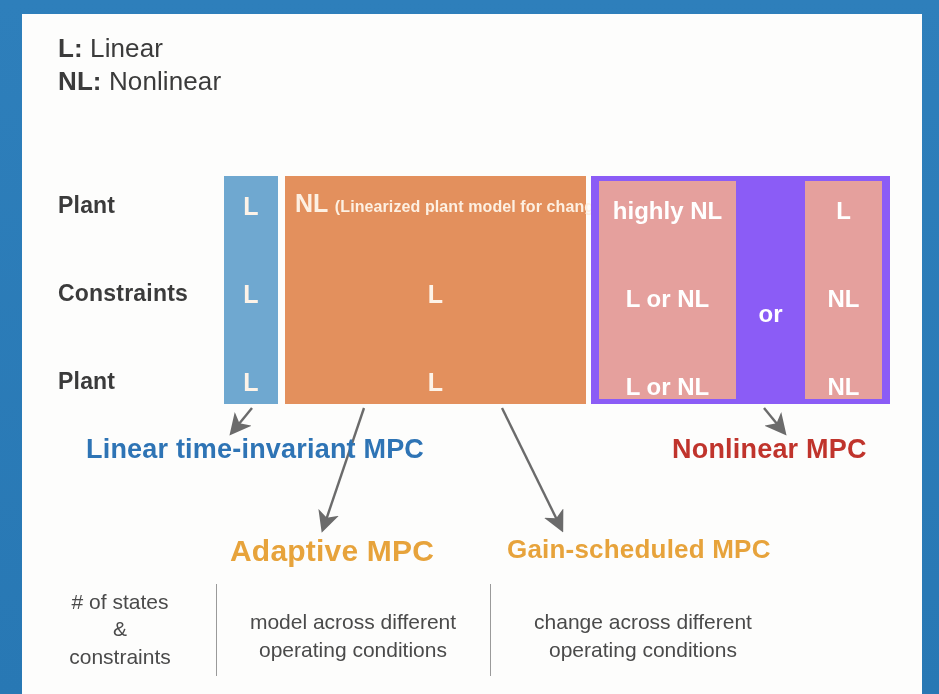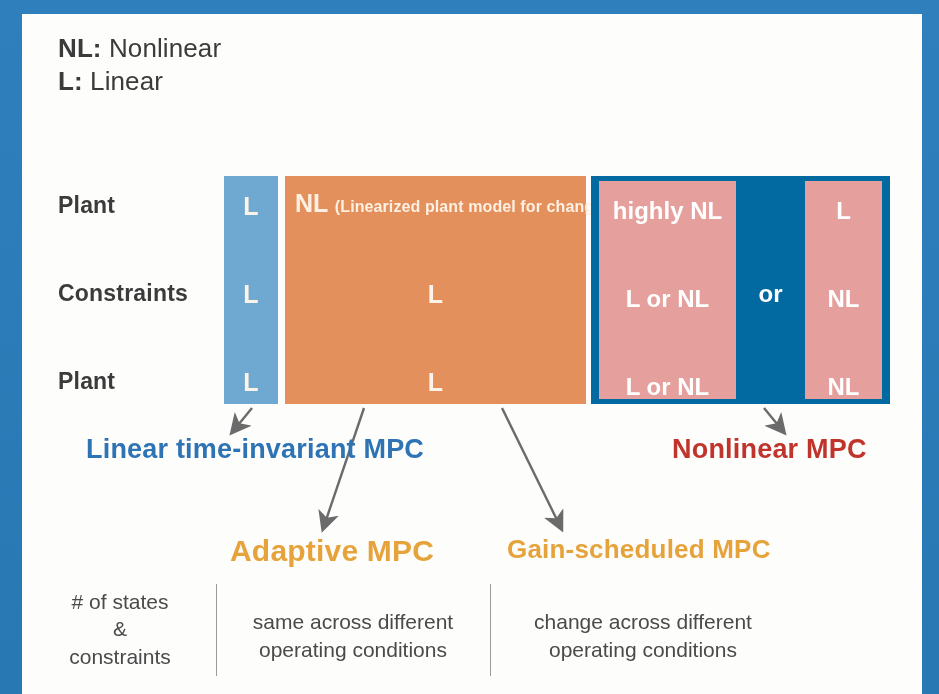--- a/index.html
+++ b/index.html
@@ -58,21 +58,21 @@
 
   
   .block {
     position: absolute;
     top: 162px;
     height: 228px;
     box-sizing: border-box;
   }
   #blk-blue   { left: 202px; width: 54px;  background: #6fa8d0; }
   #blk-orange { left: 263px; width: 301px; background: #e3905d; }
-  #blk-red    { left: 569px; width: 299px; background: #0369a1; }
+  #blk-red    { left: 569px; width: 299px; background: #8b5cf6; }
 
   .sub {
     position: absolute;
     top: 5px;
     bottom: 5px;
     background: #e5a09d;
   }
   #sub-left  { left: 8px;  width: 137px; }
   #sub-right { left: 214px; width: 77px; }
 
@@ -163,26 +163,26 @@
   #bot-col-2 { left: 476px; width: 290px; }
 </style>
 </head>
 <body>
 
 <div id="slide">
   <div id="canvas">
 
     <div id="legend">
       <div class="row">
+        <span class="key">L:</span>
+        <span class="val">Linear</span>
+      </div>
+      <div class="row">
         <span class="key">NL:</span>
         <span class="val">Nonlinear</span>
-      </div>
-      <div class="row">
-        <span class="key">L:</span>
-        <span class="val">Linear</span>
       </div>
     </div>
 
     <div class="rowlabel" id="lbl-plant">Plant</div>
     <div class="rowlabel" id="lbl-constraints">Constraints</div>
     <div class="rowlabel" id="lbl-cost">Plant</div>
 
     <div class="block" id="blk-blue">
       <div class="cell r1 big">L</div>
       <div class="cell r2 big">L</div>
@@ -197,21 +197,21 @@
       <div class="cell r2 big">L</div>
       <div class="cell r3 big">L</div>
     </div>
 
     <div class="block" id="blk-red">
       <div class="sub" id="sub-left">
         <div class="cell r1 mid white">highly NL</div>
         <div class="cell r2 mid white">L or NL</div>
         <div class="cell r3 mid white">L or NL</div>
       </div>
-      <div class="cell r2 mid white" style="left:145px;width:69px;">or</div>
+      <div class="cell r2 mid white" style="left:145px;width:69px;margin-top:20px;">or</div>
       <div class="sub" id="sub-right">
         <div class="cell r1 mid white">L</div>
         <div class="cell r2 mid white">NL</div>
         <div class="cell r3 mid white">NL</div>
       </div>
     </div>
 
     <svg id="arrows" viewBox="0 0 900 680">
       <defs>
         <marker id="ah" markerWidth="9" markerHeight="9" refX="6" refY="4.5" orient="auto" markerUnits="strokeWidth">
@@ -231,21 +231,21 @@
 
     <div id="bottom">
       <div id="bot-label">
         <div># of states</div>
         <div>&amp;</div>
         <div>constraints</div>
       </div>
       <div class="divider" id="div-1"></div>
       <div class="divider" id="div-2"></div>
       <div class="botcol" id="bot-col-1">
-        <div>same across different</div>
+        <div>model across different</div>
         <div>operating conditions</div>
       </div>
       <div class="botcol" id="bot-col-2">
         <div>change across different</div>
         <div>operating conditions</div>
       </div>
     </div>
 
   </div>
 </div>

